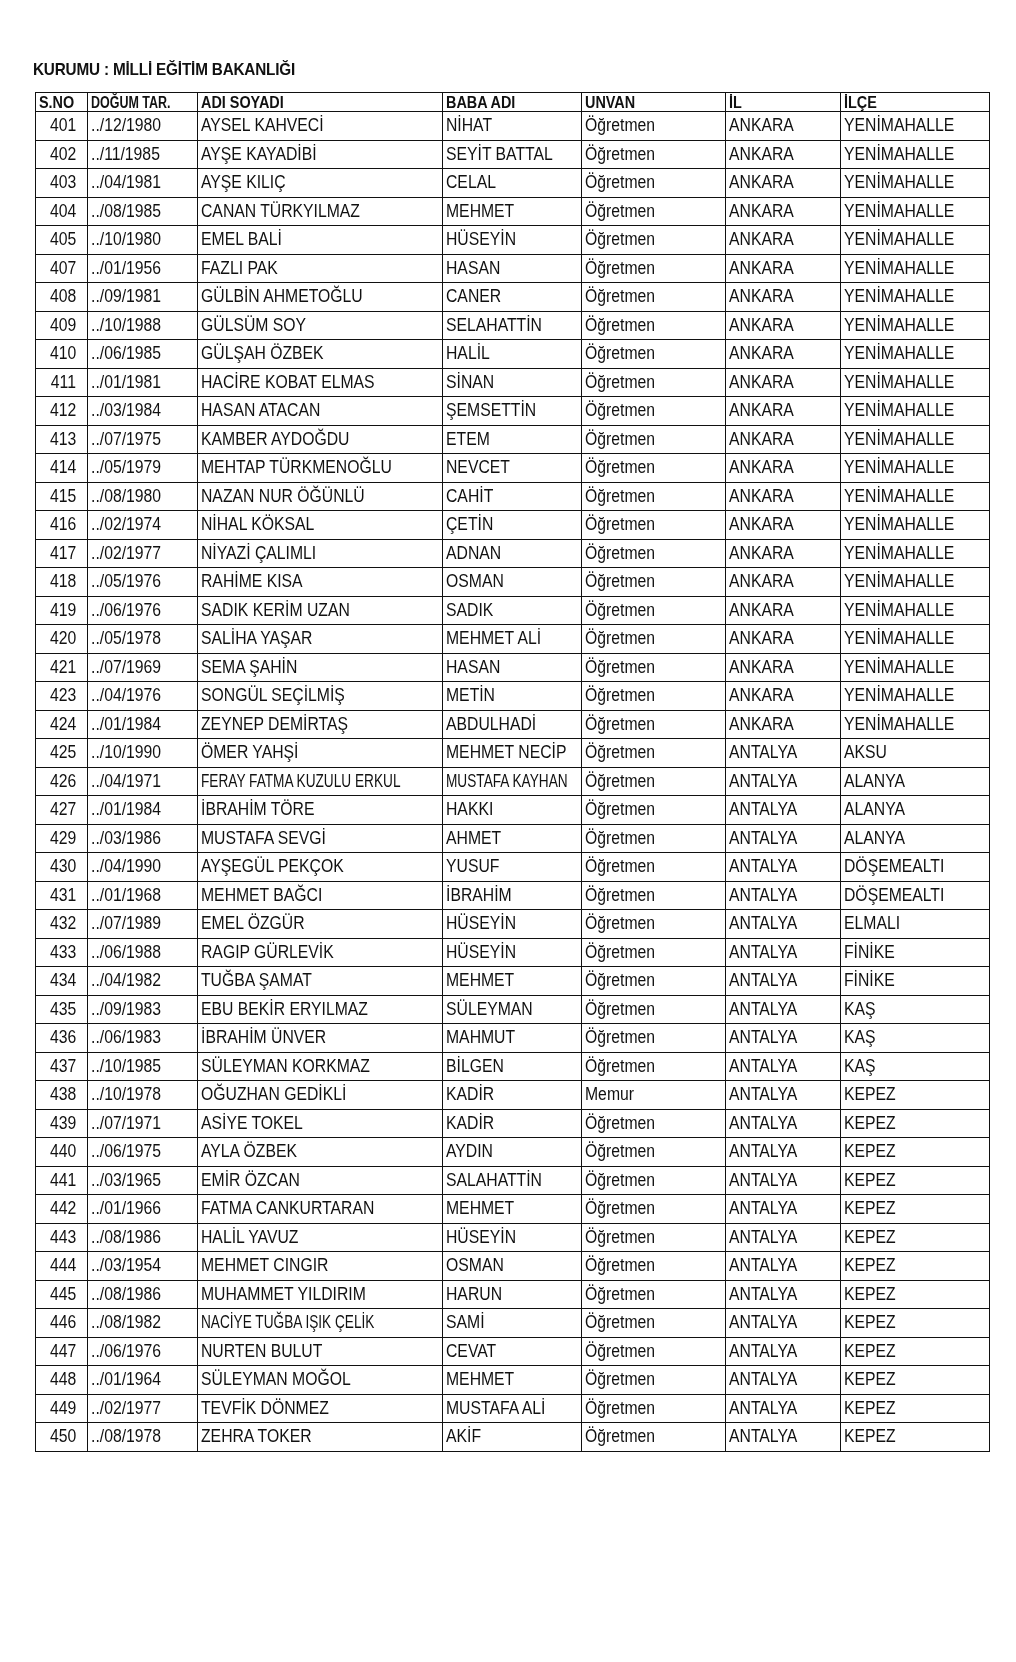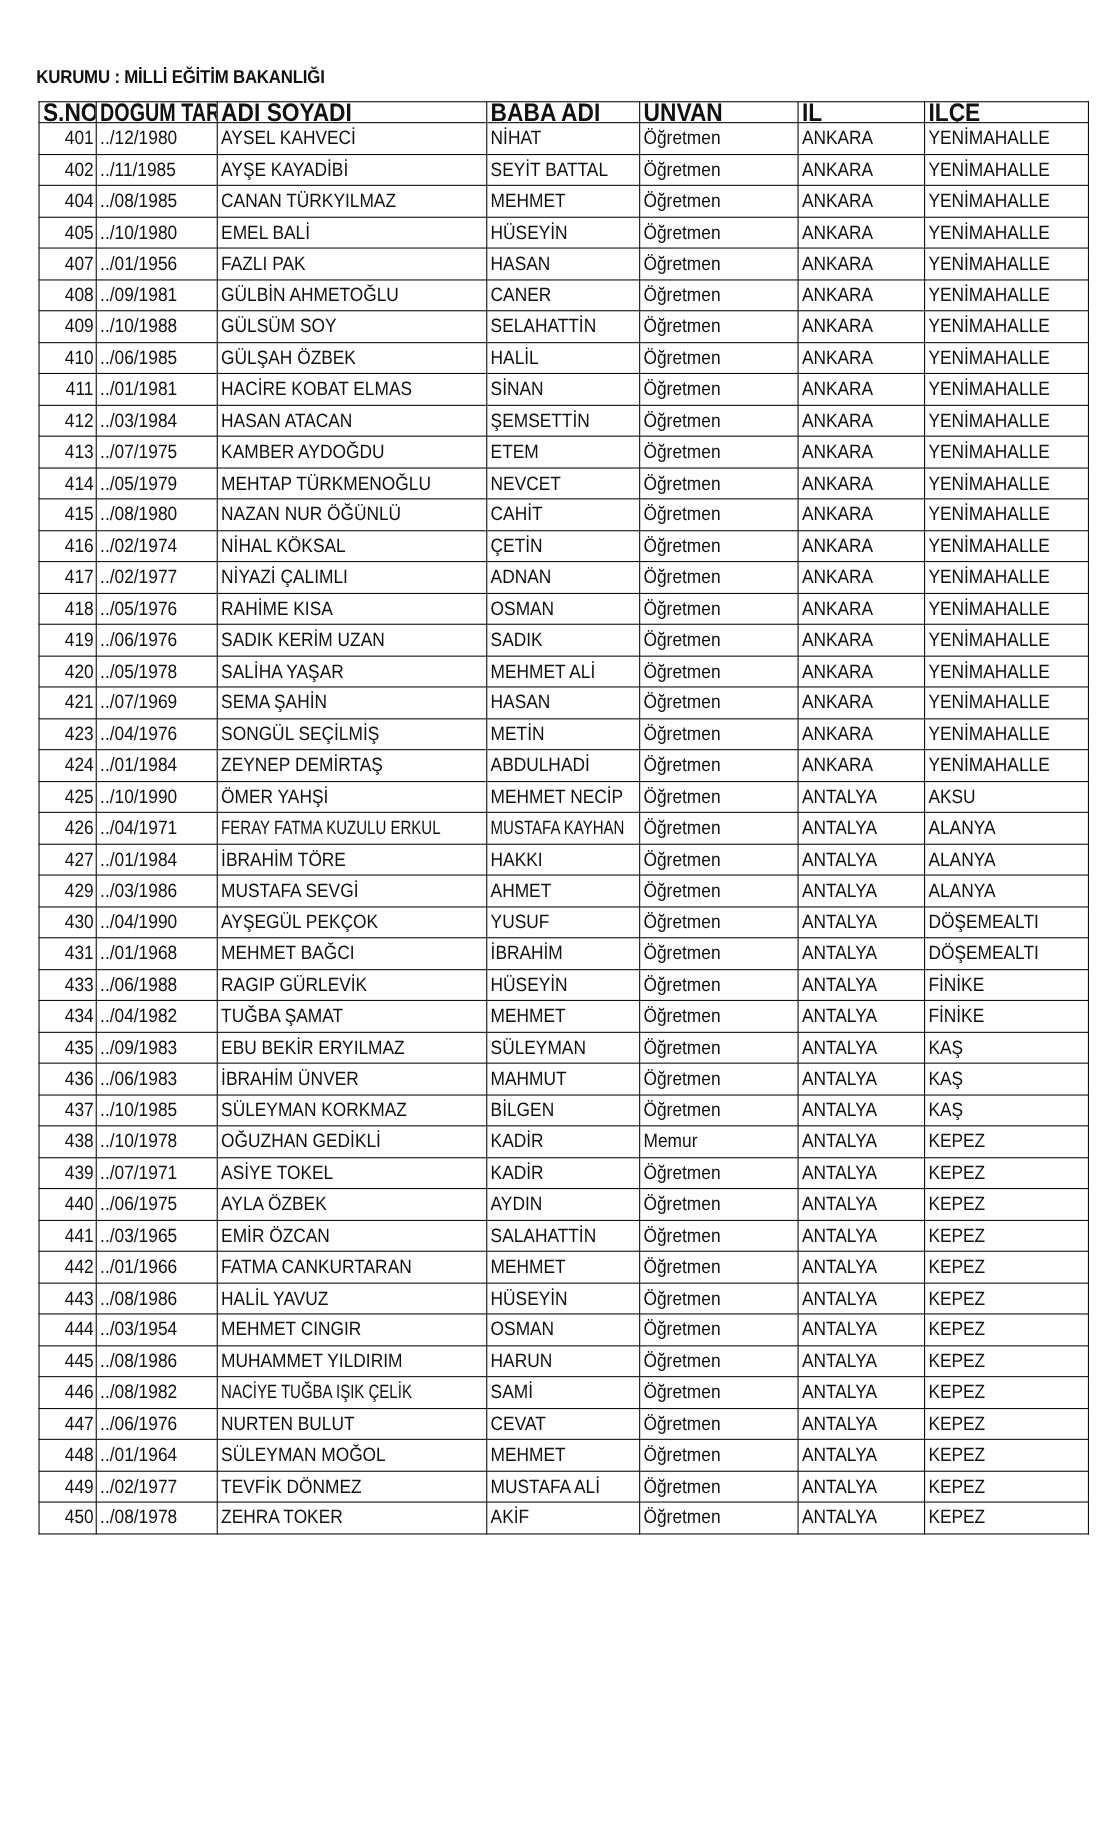--- a/index.html
+++ b/index.html
@@ -40,34 +40,34 @@
       height: 27.5px;
       font-size: 17.5px;
       line-height: 27px;
       white-space: nowrap;
       overflow: hidden;
       text-align: left;
       vertical-align: middle;
     }
     table.list th {
       font-weight: bold;
-      font-size: 23px;
+      font-size: 16px;
       height: 17px;
       line-height: 17px;
       padding-top: 1px;
       padding-bottom: 0;
     }
     table.list th span, table.list td span {
       display: inline-block;
       transform: scaleX(0.9);
       transform-origin: left center;
     }
     table.list th.c-dt span { transform: scaleX(0.78); }
     table.list td.c-no {
-      text-align: right;
+      text-align: center;
       padding-right: 2px;
     }
     table.list td.c-no span { transform-origin: right center; }
     td.small span { transform: scaleX(0.78) !important; }
     col.w-no { width: 52px; }
     col.w-dt { width: 110px; }
     col.w-name { width: 245px; }
     col.w-father { width: 139px; }
     col.w-title { width: 144px; }
     col.w-il { width: 115px; }
@@ -112,20 +112,29 @@
       <tr>
         <td class="c-no"><span>402</span></td>
         <td><span>../11/1985</span></td>
         <td><span>AYŞE KAYADİBİ</span></td>
         <td><span>SEYİT BATTAL</span></td>
         <td><span>Öğretmen</span></td>
         <td><span>ANKARA</span></td>
         <td><span>YENİMAHALLE</span></td>
       </tr>
       <tr>
+        <td class="c-no"><span>403</span></td>
+        <td><span>../04/1981</span></td>
+        <td><span>AYŞE KILIÇ</span></td>
+        <td><span>CELAL</span></td>
+        <td><span>Öğretmen</span></td>
+        <td><span>ANKARA</span></td>
+        <td><span>YENİMAHALLE</span></td>
+      </tr>
+      <tr>
         <td class="c-no"><span>404</span></td>
         <td><span>../08/1985</span></td>
         <td><span>CANAN TÜRKYILMAZ</span></td>
         <td><span>MEHMET</span></td>
         <td><span>Öğretmen</span></td>
         <td><span>ANKARA</span></td>
         <td><span>YENİMAHALLE</span></td>
       </tr>
       <tr>
         <td class="c-no"><span>405</span></td>
@@ -335,20 +344,29 @@
         <td><span>DÖŞEMEALTI</span></td>
       </tr>
       <tr>
         <td class="c-no"><span>431</span></td>
         <td><span>../01/1968</span></td>
         <td><span>MEHMET BAĞCI</span></td>
         <td><span>İBRAHİM</span></td>
         <td><span>Öğretmen</span></td>
         <td><span>ANTALYA</span></td>
         <td><span>DÖŞEMEALTI</span></td>
+      </tr>
+      <tr>
+        <td class="c-no"><span>432</span></td>
+        <td><span>../07/1989</span></td>
+        <td><span>EMEL ÖZGÜR</span></td>
+        <td><span>HÜSEYİN</span></td>
+        <td><span>Öğretmen</span></td>
+        <td><span>ANTALYA</span></td>
+        <td><span>ELMALI</span></td>
       </tr>
       <tr>
         <td class="c-no"><span>433</span></td>
         <td><span>../06/1988</span></td>
         <td><span>RAGIP GÜRLEVİK</span></td>
         <td><span>HÜSEYİN</span></td>
         <td><span>Öğretmen</span></td>
         <td><span>ANTALYA</span></td>
         <td><span>FİNİKE</span></td>
       </tr>

